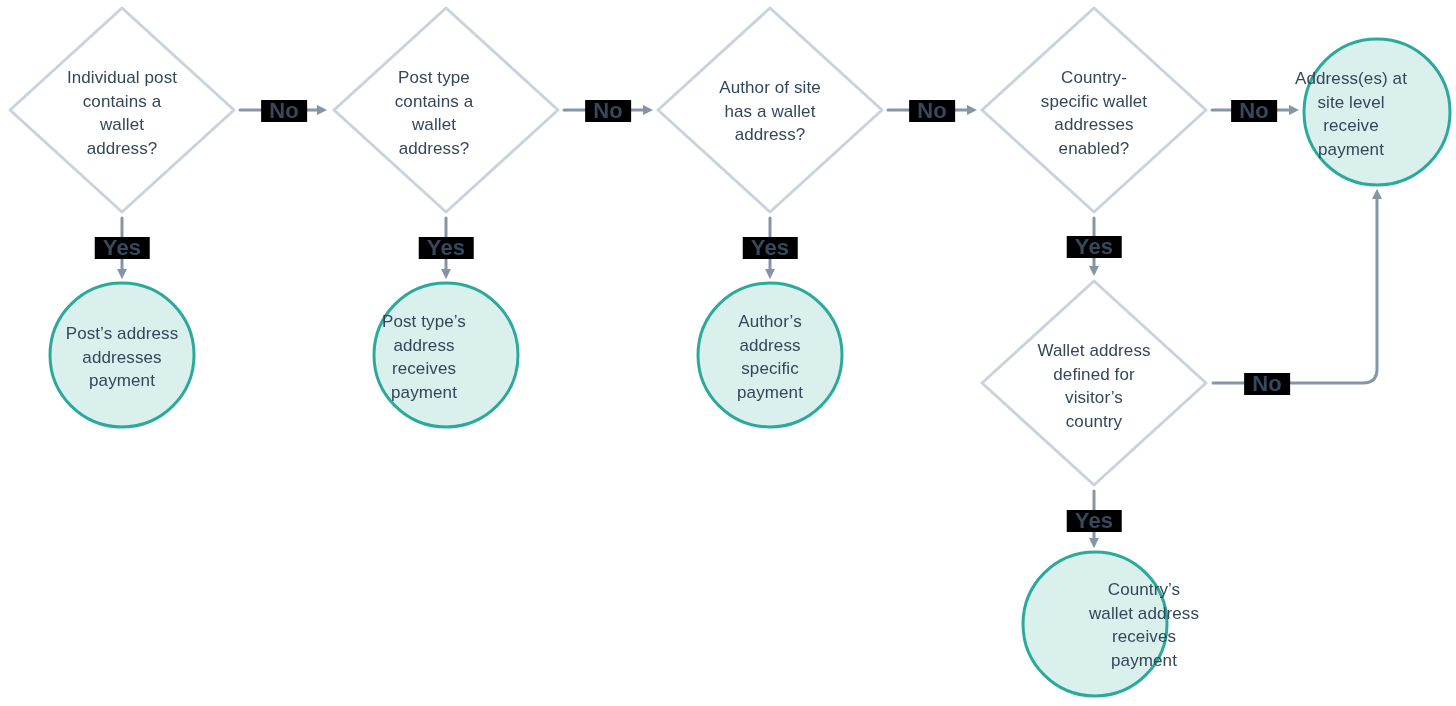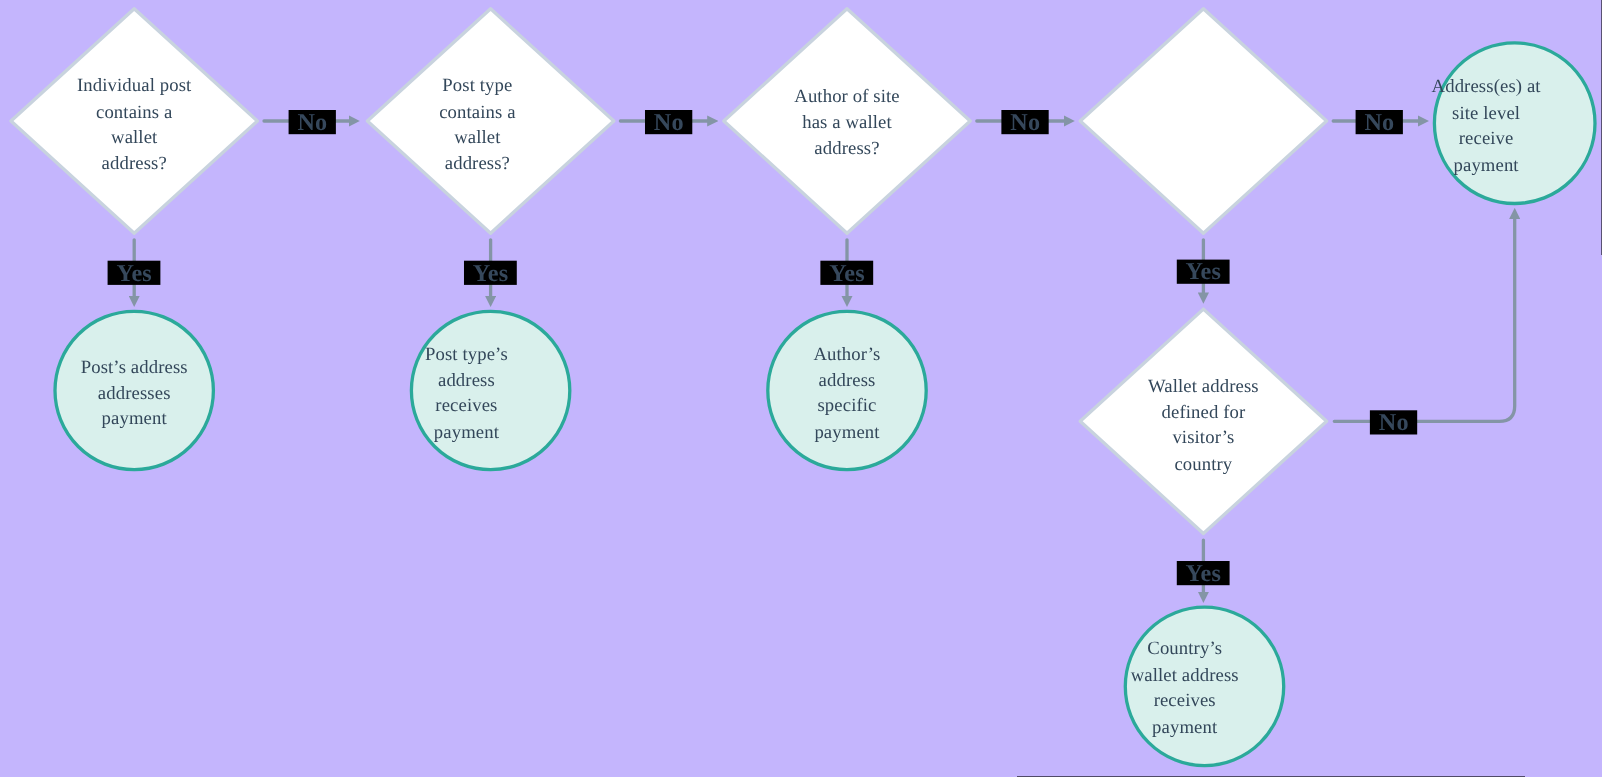--- a/index.html
+++ b/index.html
@@ -4,22 +4,22 @@
 <style>
   html, body {
     margin: 0;
     padding: 0;
     background: #000000;
   }
   .canvas {
     position: relative;
     width: 1456px;
     height: 706px;
-    background: #c4b5fd;
-    font-family: Liberation Serif, serif;
+    background: #ffffff;
+    font-family: Liberation Sans, sans-serif;
     overflow: hidden;
   }
   .shapes-layer {
     position: absolute;
     left: 0;
     top: 0;
     width: 1456px;
     height: 706px;
   }
   .node-label {
@@ -92,41 +92,45 @@
 contains a
 wallet
 address?</div>
   <div class="node-label diamond-label" style="left:434px; top:113px;">Post type
 contains a
 wallet
 address?</div>
   <div class="node-label diamond-label" style="left:770px; top:111px;">Author of site
 has a wallet
 address?</div>
+  <div class="node-label diamond-label" style="left:1094px; top:113px;">Country-
+specific wallet
+addresses
+enabled?</div>
   <div class="node-label diamond-label" style="left:1094px; top:386px;">Wallet address
 defined for
 visitor’s
 country</div>
 
   <div class="node-label circle-label" style="left:122px; top:357px;">Post’s address
 addresses
 payment</div>
   <div class="node-label circle-label" style="left:424px; top:357px;">Post type’s
 address
 receives
 payment</div>
   <div class="node-label circle-label" style="left:770px; top:357px;">Author’s
 address
 specific
 payment</div>
   <div class="node-label circle-label" style="left:1351px; top:114px;">Address(es) at
 site level
 receive
 payment</div>
-  <div class="node-label circle-label" style="left:1077px; top:625px;">Country’s
+  <div class="node-label circle-label" style="left:1144px; top:625px;">Country’s
 wallet address
 receives
 payment</div>
 
   <div class="edge-label" style="left:284px;  top:111px;">No</div>
   <div class="edge-label" style="left:608px;  top:111px;">No</div>
   <div class="edge-label" style="left:932px;  top:111px;">No</div>
   <div class="edge-label" style="left:1254px; top:111px;">No</div>
   <div class="edge-label" style="left:1267px; top:384px;">No</div>
 

